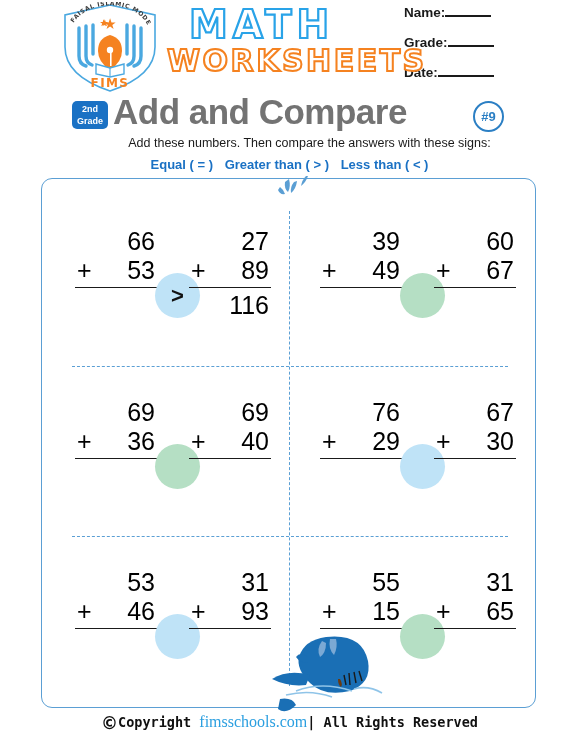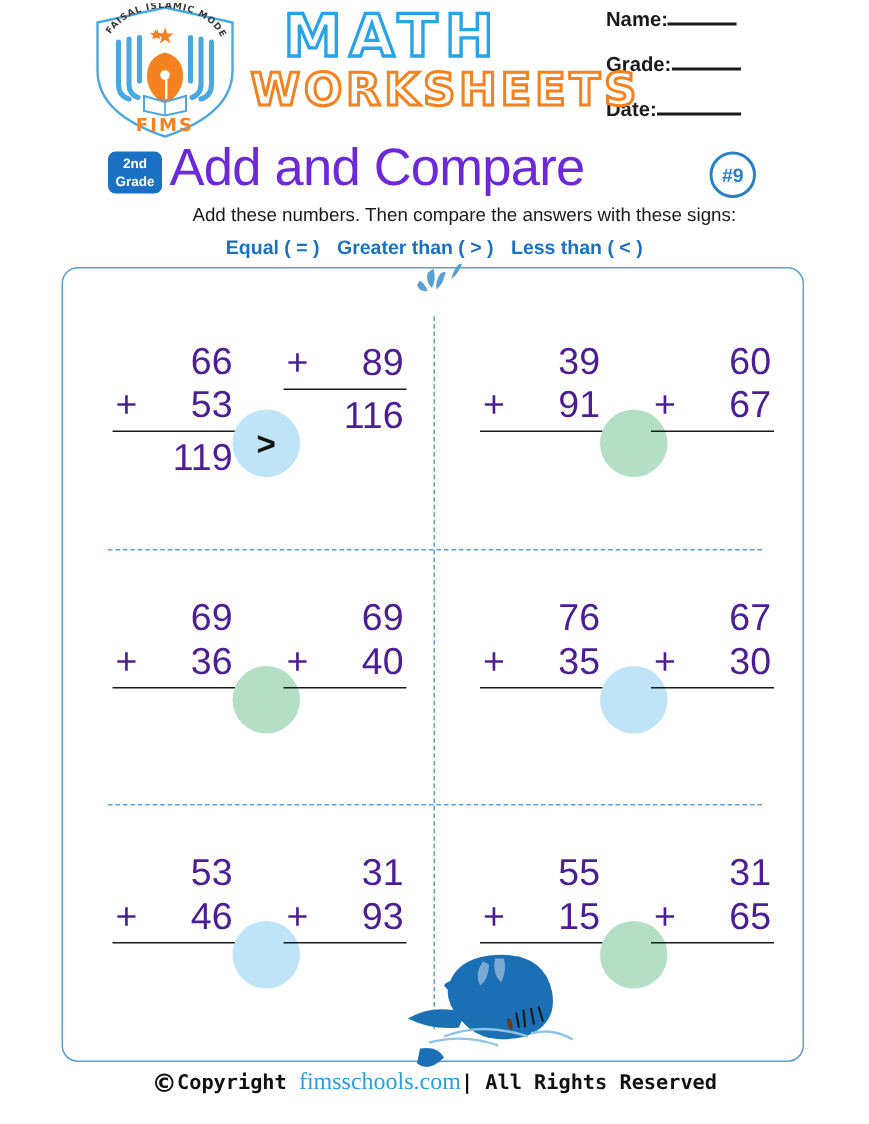--- a/index.html
+++ b/index.html
@@ -96,22 +96,22 @@
     font-weight: bold;
     line-height: 11.5px;
     padding-top: 3px;
     box-sizing: border-box;
     font-family: "Liberation Sans", sans-serif;
   }
   #subject-title {
     position: absolute;
     left: 113px; top: -2px;
     font-size: 35px;
-    font-weight: normal;
-    color: #6d28d9;
+    font-weight: bold;
+    color: #737373;
     letter-spacing: -0.5px;
     font-family: "Liberation Sans", sans-serif;
   }
   #sheet-number {
     position: absolute;
     left: 473px; top: 7px;
     width: 31px; height: 31px;
     border: 2px solid #2b7fc4;
     border-radius: 50%;
     color: #2b7fc4;
@@ -199,21 +199,21 @@
     height: 150px;
   }
   .pair-left  { left: 5px; }
   .pair-right { left: 250px; }
 
   .sum {
     position: absolute;
     top: 12px;
     width: 82px;
     font-family: "Liberation Sans", sans-serif;
-    color: #4c1d95;
+    color: #000000;
   }
   .sum-a { left: 28px; }
   .sum-b { left: 142px; }
 
   .sum-top {
     text-align: right;
     font-size: 25px;
     line-height: 28px;
     padding-right: 2px;
   }
@@ -366,37 +366,37 @@
   </div>
 
   <div class="prow" id="prow-0">
     <div class="pair pair-left">
       <div class="sum sum-a">
         <div class="sum-top">66</div>
         <div class="sum-bottom">
           <span class="plus-sign">+</span>
           <span>53</span>
         </div>
-        <div class="sum-result">119</div>
       </div>
       <div class="answer-circle" style="background:#bfe3f7">&gt;</div>
       <div class="sum sum-b">
+        <div class="sum-top">27</div>
         <div class="sum-bottom">
           <span class="plus-sign">+</span>
           <span>89</span>
         </div>
         <div class="sum-result">116</div>
       </div>
     </div>
     <div class="pair pair-right">
       <div class="sum sum-a">
         <div class="sum-top">39</div>
         <div class="sum-bottom">
           <span class="plus-sign">+</span>
-          <span>91</span>
+          <span>49</span>
         </div>
         <div class="sum-result"></div>
       </div>
       <div class="answer-circle" style="background:#b5dfc4"></div>
       <div class="sum sum-b">
         <div class="sum-top">60</div>
         <div class="sum-bottom">
           <span class="plus-sign">+</span>
           <span>67</span>
         </div>
@@ -423,21 +423,21 @@
           <span>40</span>
         </div>
         <div class="sum-result"></div>
       </div>
     </div>
     <div class="pair pair-right">
       <div class="sum sum-a">
         <div class="sum-top">76</div>
         <div class="sum-bottom">
           <span class="plus-sign">+</span>
-          <span>35</span>
+          <span>29</span>
         </div>
         <div class="sum-result"></div>
       </div>
       <div class="answer-circle" style="background:#bfe3f7"></div>
       <div class="sum sum-b">
         <div class="sum-top">67</div>
         <div class="sum-bottom">
           <span class="plus-sign">+</span>
           <span>30</span>
         </div>

